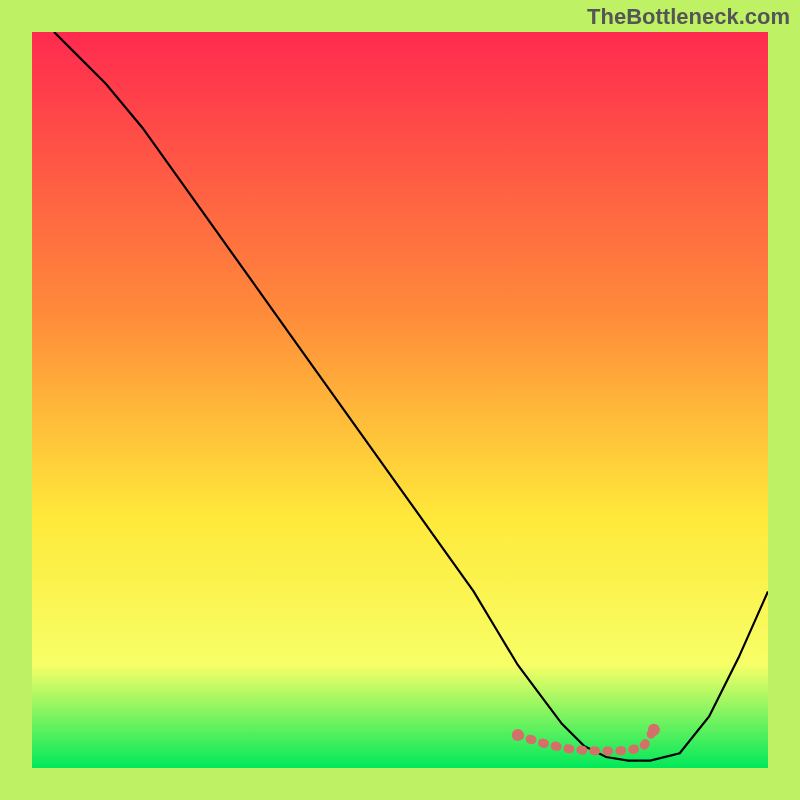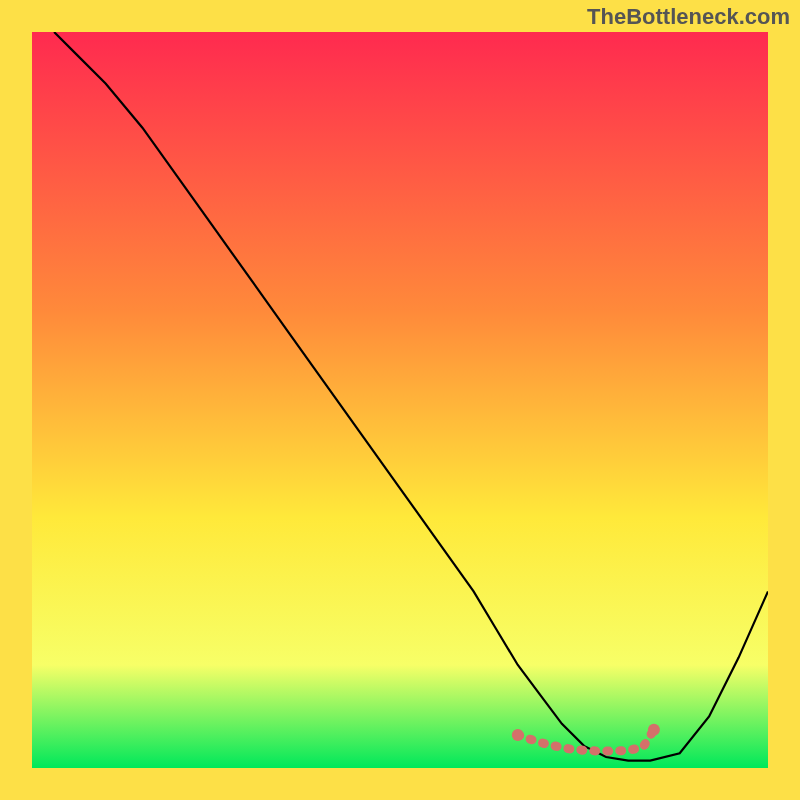--- a/index.html
+++ b/index.html
@@ -1,21 +1,21 @@
 <!DOCTYPE html>
 <html><head>
 <meta charset="utf-8">
 <style>
   * { margin: 0; padding: 0; box-sizing: border-box; }
   html, body { width: 800px; height: 800px; background: #000; overflow: hidden; }
   .outer {
     position: relative;
     width: 800px;
     height: 800px;
-    background: #fde047;
+    background: #bef264;
   }
   .watermark {
     position: absolute;
     top: 4px;
     right: 10px;
     font-family: Arial, sans-serif;
     font-size: 22px;
     font-weight: bold;
     color: #555;
     letter-spacing: 0;

